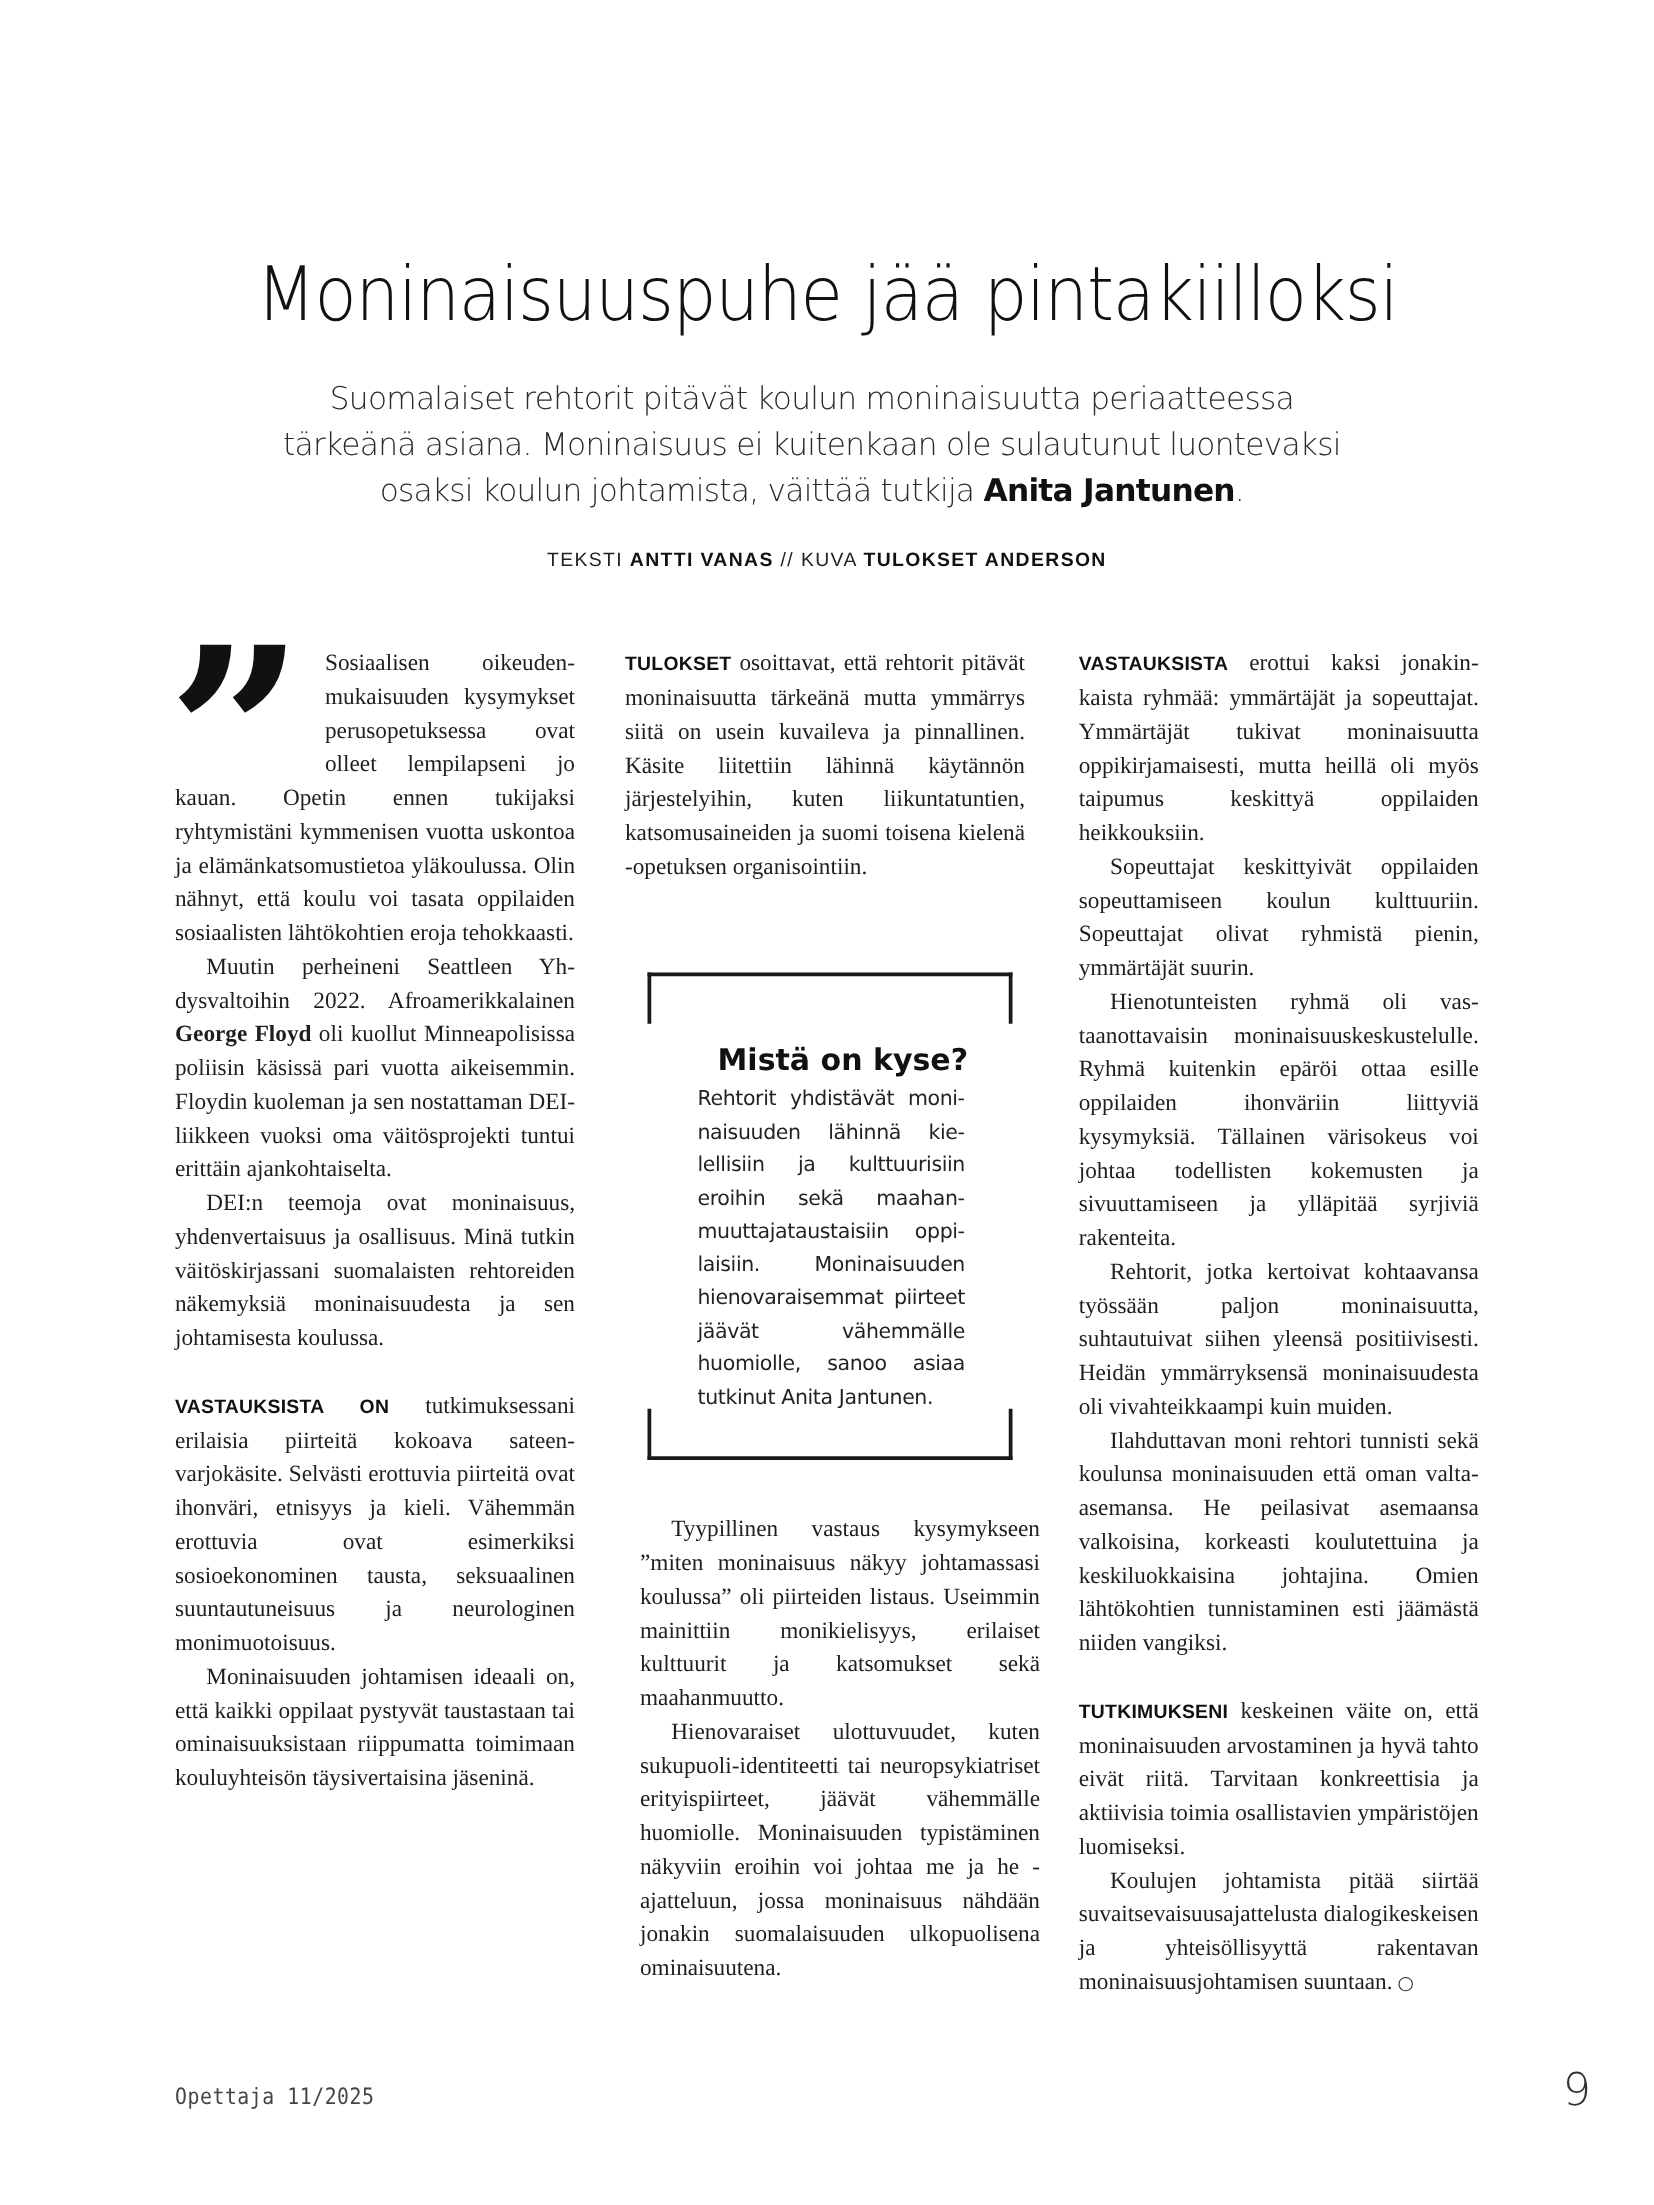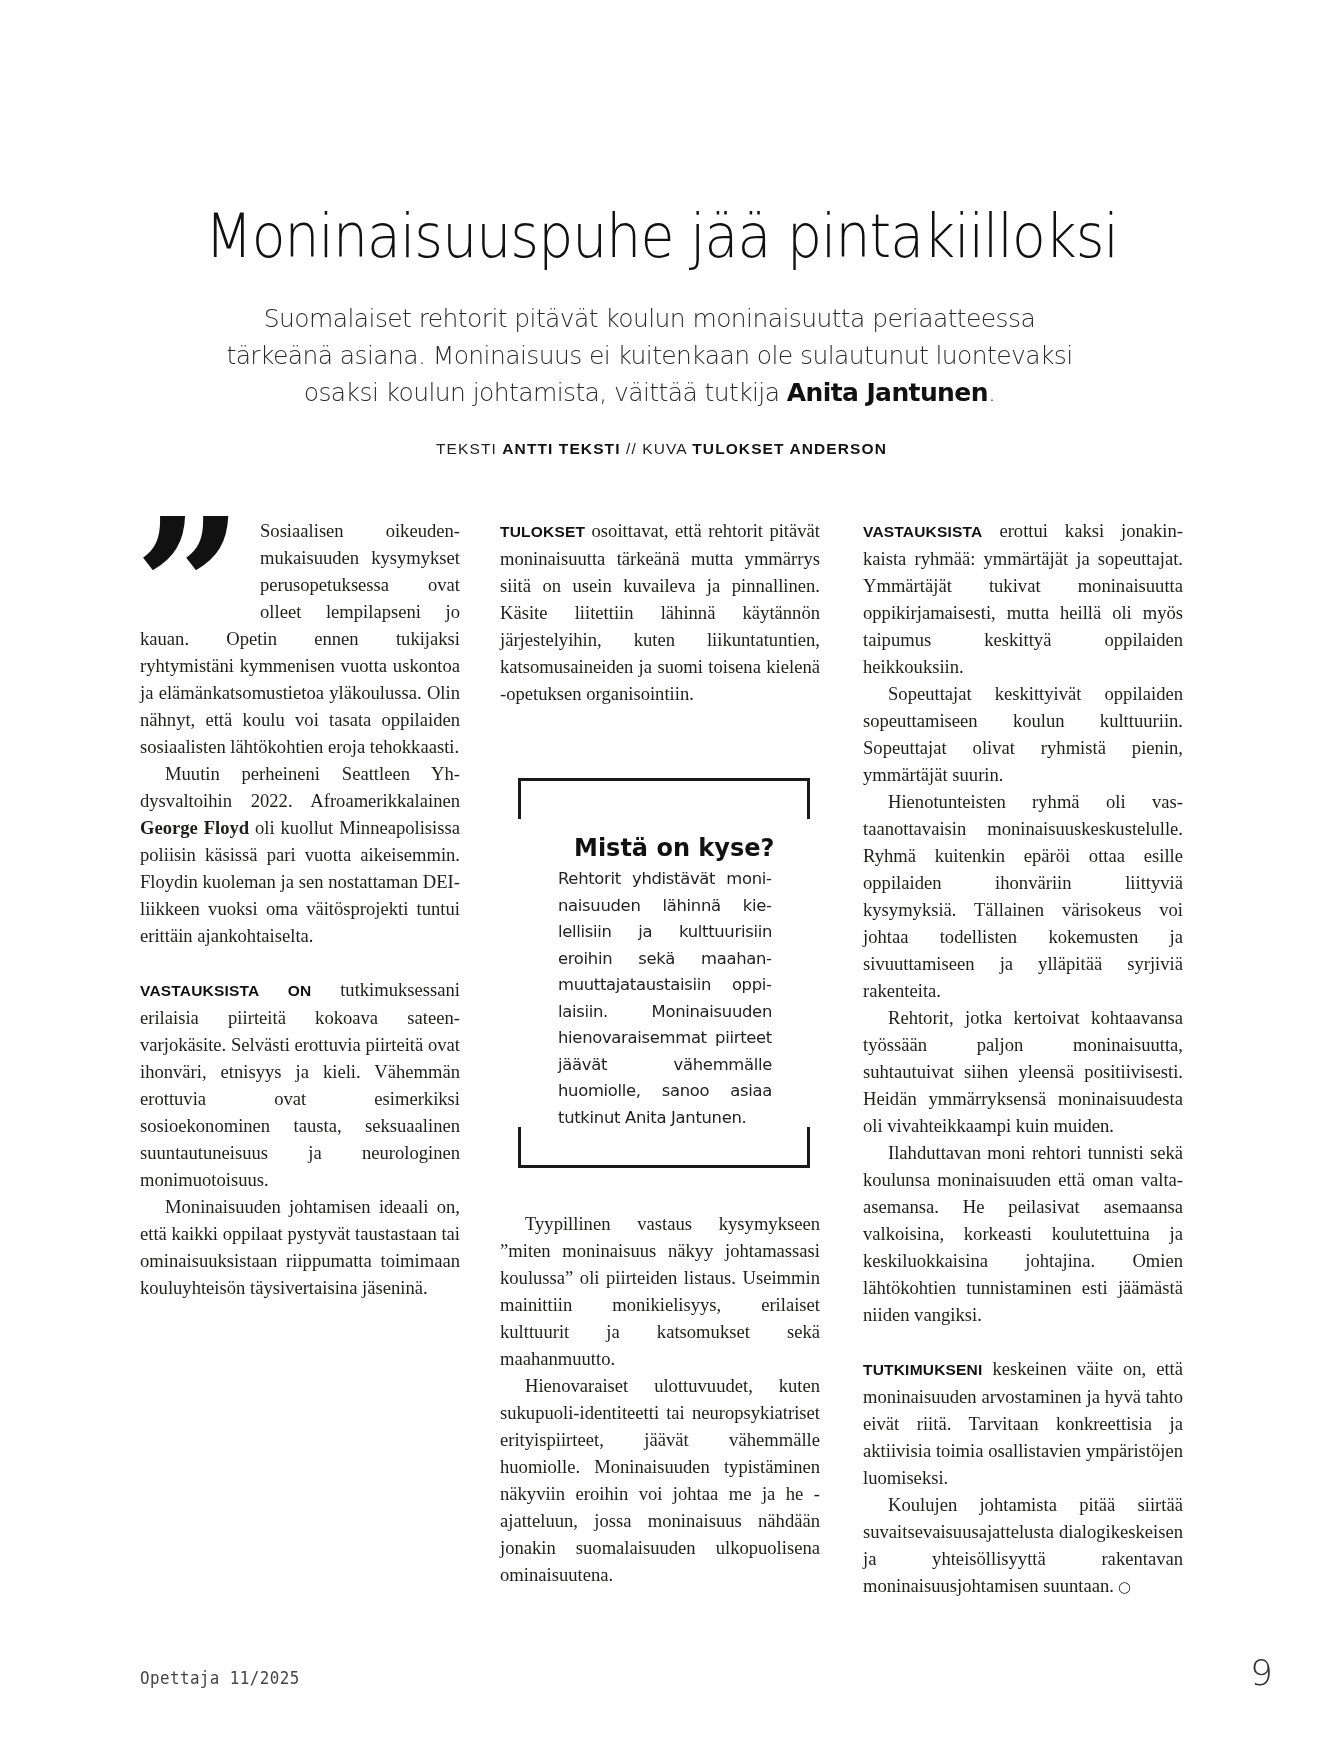--- a/index.html
+++ b/index.html
@@ -126,21 +126,21 @@
       width: 214px;
       font-family: "DejaVu Sans", sans-serif;
       font-weight: 400;
       font-size: 16.4px;
       line-height: 26.5px;
       text-align: justify;
       color: #222;
       margin: 0;
       letter-spacing: -0.3px;
     }
-    .col2-lower { top: 1210px; }
+    .col2-lower { top: 1210px; margin-left: 12px; }
     .end-mark {
       font-family: "DejaVu Sans", sans-serif;
       font-size: 15px;
       margin-left: 4px;
     }
     .footer-left {
       position: absolute;
       left: 140px;
       top: 1667px;
       font-family: "DejaVu Sans Mono", monospace;
@@ -162,29 +162,30 @@
   </style>
 </head>
 <body>
 
 <h1 class="headline">Moninaisuuspuhe jää pintakiilloksi</h1>
 
 <p class="lead"><span>Suomalaiset rehtorit pitävät koulun moninaisuutta periaatteessa tärkeänä asiana. Moninaisuus ei kuitenkaan ole sulautunut luontevaksi osaksi koulun johtamista, väittää tutkija </span><b>Anita Jantunen</b><span>.</span></p>
 
 <div class="byline">
   <span>TEKSTI</span>
-  <b>ANTTI TEKSTI</b>
+  <b>ANTTI VANAS</b>
   <span>//</span>
   <span>KUVA</span>
   <b>TULOKSET ANDERSON</b>
 </div>
 
 <div class="col col1">
   <p class="noindent"><span class="quote-mark">”</span><span>Sosiaalisen oikeuden­mukaisuuden kysymyk­set perusopetuksessa ovat olleet lempilap­seni jo kauan. Opetin ennen tukijaksi ryhtymistäni kymmenisen vuotta us­kontoa ja elämänkatsomustietoa ylä­koulussa. Olin nähnyt, että koulu voi tasata oppilaiden sosiaalisten lähtö­kohtien eroja tehokkaasti.</span></p>
   <p><span>Muutin perheineni Seattleen Yh­dysvaltoihin 2022. Afroamerikkalai­nen </span><b>George Floyd</b><span> oli kuollut Min­neapolisissa poliisin käsissä pari vuotta aikeisemmin. Floydin kuole­man ja sen nostattaman DEI-liikkeen vuoksi oma väitösprojekti tuntui erit­täin ajankohtaiselta.</span></p>
+  <p>DEI:n teemoja ovat moninai­suus, yhdenvertaisuus ja osallisuus. Minä tutkin väitöskirjassani suo­malaisten rehtoreiden näkemyksiä moninaisuudesta ja sen johtamisesta koulussa.</p>
   <p class="noindent spaced"><span class="lead-in">VASTAUKSISTA ON</span><span> tutkimuksessani erilaisia piirteitä kokoava sateen­varjokäsite. Selvästi erottuvia piir­teitä ovat ihonväri, etnisyys ja kieli. Vähemmän erottuvia ovat esimer­kiksi sosioekonominen tausta, seksu­aalinen suuntautuneisuus ja neurolo­ginen monimuotoisuus.</span></p>
   <p>Moninaisuuden johtamisen ideaali on, että kaikki oppilaat pystyvät taus­tastaan tai ominaisuuksistaan riippu­matta toimimaan kouluyhteisön täy­sivertaisina jäseninä.</p>
 </div>
 
 <div class="col col2">
   <p class="noindent"><span class="lead-in">TULOKSET</span><span> osoittavat, että rehtorit pitävät moninaisuutta tärkeänä mutta ymmärrys siitä on usein kuvaileva ja pinnallinen. Käsite liitettiin lähinnä käytännön järjestelyihin, kuten lii­kuntatuntien, katsomusaineiden ja suomi toisena kielenä -opetuksen organisointiin.</span></p>
 </div>
 
 <div class="factbox">
   <div class="fb-top"></div>

